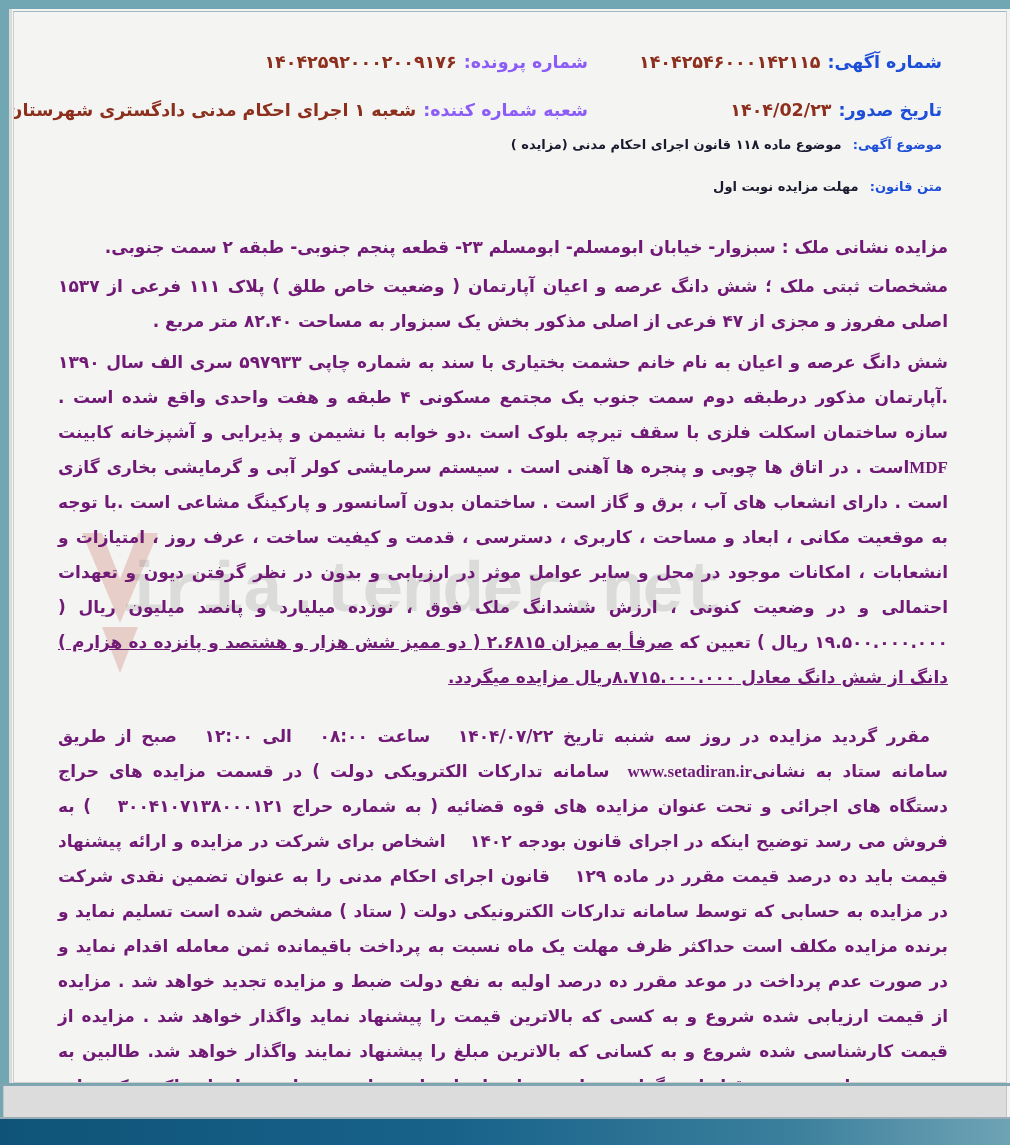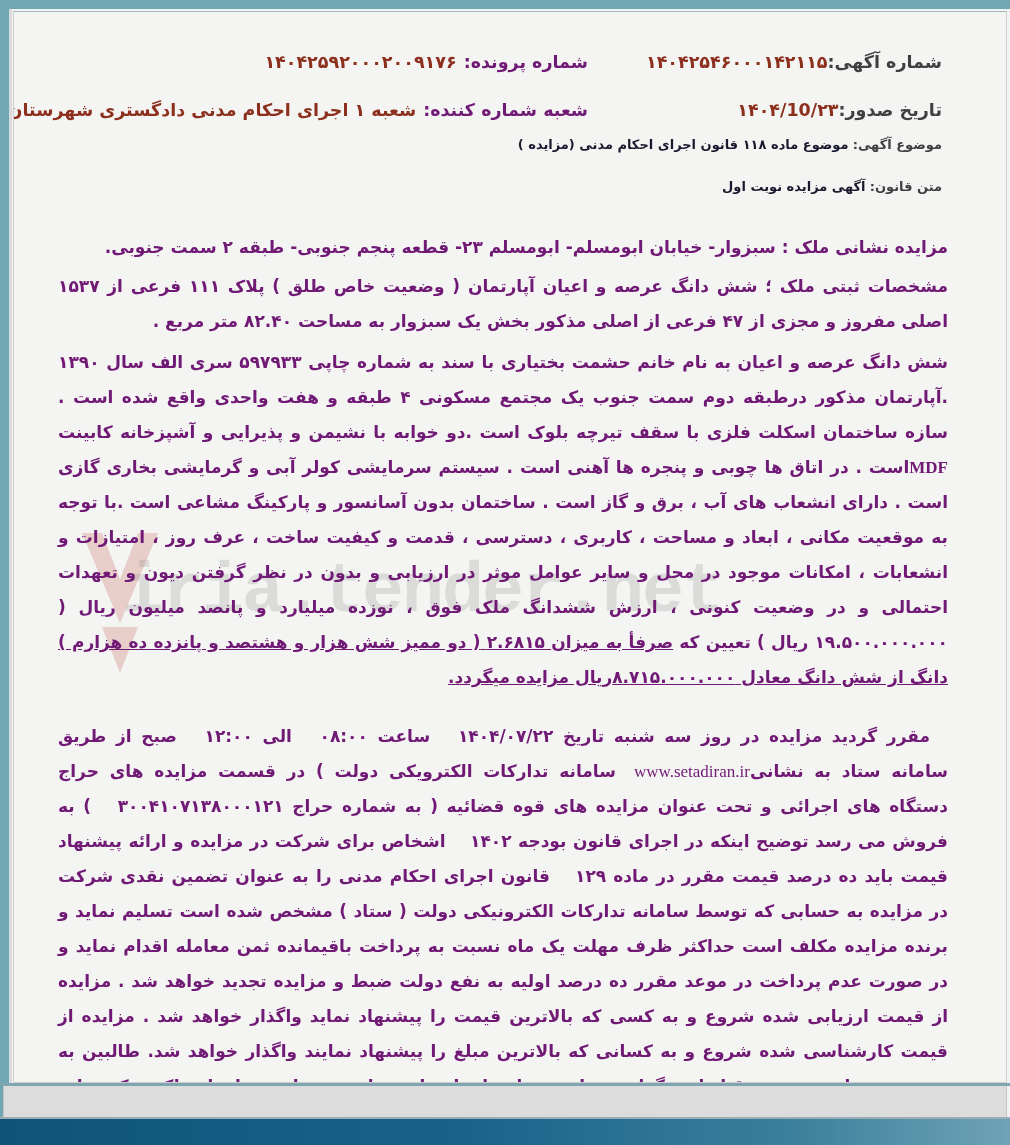--- a/index.html
+++ b/index.html
@@ -140,26 +140,26 @@
     align-items: baseline;
     white-space: nowrap;
     font-size: 17.5px;
   }
   .hdr-r1a { top: 40px; right: 64px; }
   .hdr-r1b { top: 40px; right: 418px; }
   .hdr-r2a { top: 88px; right: 64px; }
   .hdr-r2b { top: 88px; right: 418px; }
 
   .lbl-red {
-    color: #404040;
-    font-weight: bold;
-    margin-left: 0;
+    color: #1d4ed8;
+    font-weight: bold;
+    margin-left: 7px;
   }
   .lbl-gray {
-    color: #701a75;
+    color: #8b5cf6;
     font-weight: bold;
     margin-left: 7px;
   }
   .val-red {
     color: #8c2f1d;
     font-weight: bold;
   }
   .val-dark {
     color: #1a1a2e;
     font-weight: bold;
@@ -185,21 +185,21 @@
   }
   .para-addr { margin-top: 22px; }
   .para-spec { margin-top: 4px; }
   .para-desc { margin-top: 6px; }
   .para-auction { margin-top: 24px; text-indent: 18px; }
 
   .u { text-decoration: underline; }
   .ltr { direction: ltr; unicode-bidi: embed; display: inline-block; }
   .ltr-mdf { direction: ltr; unicode-bidi: embed; display: inline-block;
              font-family: "Liberation Serif", serif; font-weight: bold; }
-  .site { font-family: "Liberation Serif", serif; font-weight: normal;
+  .site { font-family: "Liberation Serif", serif; font-weight: bold;
           direction: ltr; unicode-bidi: embed; display: inline-block; }
 </style>
 </head>
 <body>
 
 <div class="window">
 
   <div class="chrome-top"></div>
   <div class="chrome-left"></div>
   <div class="chrome-left-inner"></div>
@@ -223,38 +223,38 @@
           <span class="val-red">۱۴۰۴۲۵۴۶۰۰۰۱۴۲۱۱۵</span>
         </div>
 
         <div class="hdr-row hdr-r1b">
           <span class="lbl-gray">شماره پرونده:</span>
           <span class="val-red">۱۴۰۴۲۵۹۲۰۰۰۲۰۰۹۱۷۶</span>
         </div>
 
         <div class="hdr-row hdr-r2a">
           <span class="lbl-red">تاریخ صدور:</span>
-          <span class="val-red">۱۴۰۴/10/۲۳</span>
+          <span class="val-red">۱۴۰۴/02/۲۳</span>
         </div>
 
         <div class="hdr-row hdr-r2b">
           <span class="lbl-gray">شعبه شماره کننده:</span>
           <span class="val-red">شعبه ۱ اجرای احکام مدنی دادگستری شهرستان سبزوار</span>
         </div>
 
       </div>
 
       <div class="subj">
         <span class="subj-line">
           <span class="lbl-red">موضوع آگهی:</span>
           <span class="val-dark">موضوع ماده ۱۱۸ قانون اجرای احکام مدنی (مزایده )</span>
         </span>
         <span class="subj-line">
           <span class="lbl-red">متن قانون:</span>
-          <span class="val-dark">آگهی مزایده نوبت اول</span>
+          <span class="val-dark">مهلت مزایده نوبت اول</span>
         </span>
       </div>
 
       <p class="para para-addr">مزایده نشانی ملک : سبزوار- خیابان ابومسلم- ابومسلم ۲۳- قطعه پنجم جنوبی- طبقه ۲ سمت جنوبی.</p>
 
       <p class="para para-spec">مشخصات ثبتی ملک ؛ شش دانگ عرصه و اعیان آپارتمان ( وضعیت خاص طلق ) پلاک ۱۱۱ فرعی از ۱۵۳۷ اصلی مفروز و مجزی از ۴۷ فرعی از اصلی مذکور بخش یک سبزوار به مساحت ۸۲.۴۰ متر مربع .</p>
 
       <p class="para para-desc">
         <span>شش دانگ عرصه و اعیان به نام خانم حشمت بختیاری با سند به شماره چاپی ۵۹۷۹۳۳ سری الف سال ۱۳۹۰ .آپارتمان مذکور درطبقه دوم سمت جنوب یک مجتمع مسکونی ۴ طبقه و هفت واحدی واقع شده است . سازه ساختمان اسکلت فلزی با سقف تیرچه بلوک است .دو خوابه با نشیمن و پذیرایی و آشپزخانه کابینت </span><span class="ltr-mdf">MDF</span><span>است . در اتاق ها چوبی و پنجره ها آهنی است . سیستم سرمایشی کولر آبی و گرمایشی بخاری گازی است . دارای انشعاب های  آب ، برق و گاز است . ساختمان بدون آسانسور و پارکینگ مشاعی است .با توجه به موقعیت مکانی ،  ابعاد و مساحت ، کاربری ، دسترسی ، قدمت و کیفیت ساخت ، عرف روز ، امتیازات و انشعابات ، امکانات موجود در محل و سایر عوامل موثر در  ارزیابی و بدون در نظر گرفتن دیون و تعهدات احتمالی و در وضعیت کنونی ، ارزش ششدانگ ملک فوق ، نوزده میلیارد و پانصد میلیون ریال ( </span><span class="ltr">۱۹.۵۰۰.۰۰۰.۰۰۰</span><span> ریال ) تعیین  که </span><span class="u">صرفأ به میزان</span><span class="u"> </span><span class="u ltr">۲.۶۸۱۵</span><span class="u"> </span><span class="u">( دو ممیز شش هزار و هشتصد و پانزده ده هزارم )</span><span class="u"> دانگ از شش دانگ معادل </span><span class="u ltr">۸.۷۱۵.۰۰۰.۰۰۰</span><span class="u">ریال مزایده میگردد.</span>
       </p>

